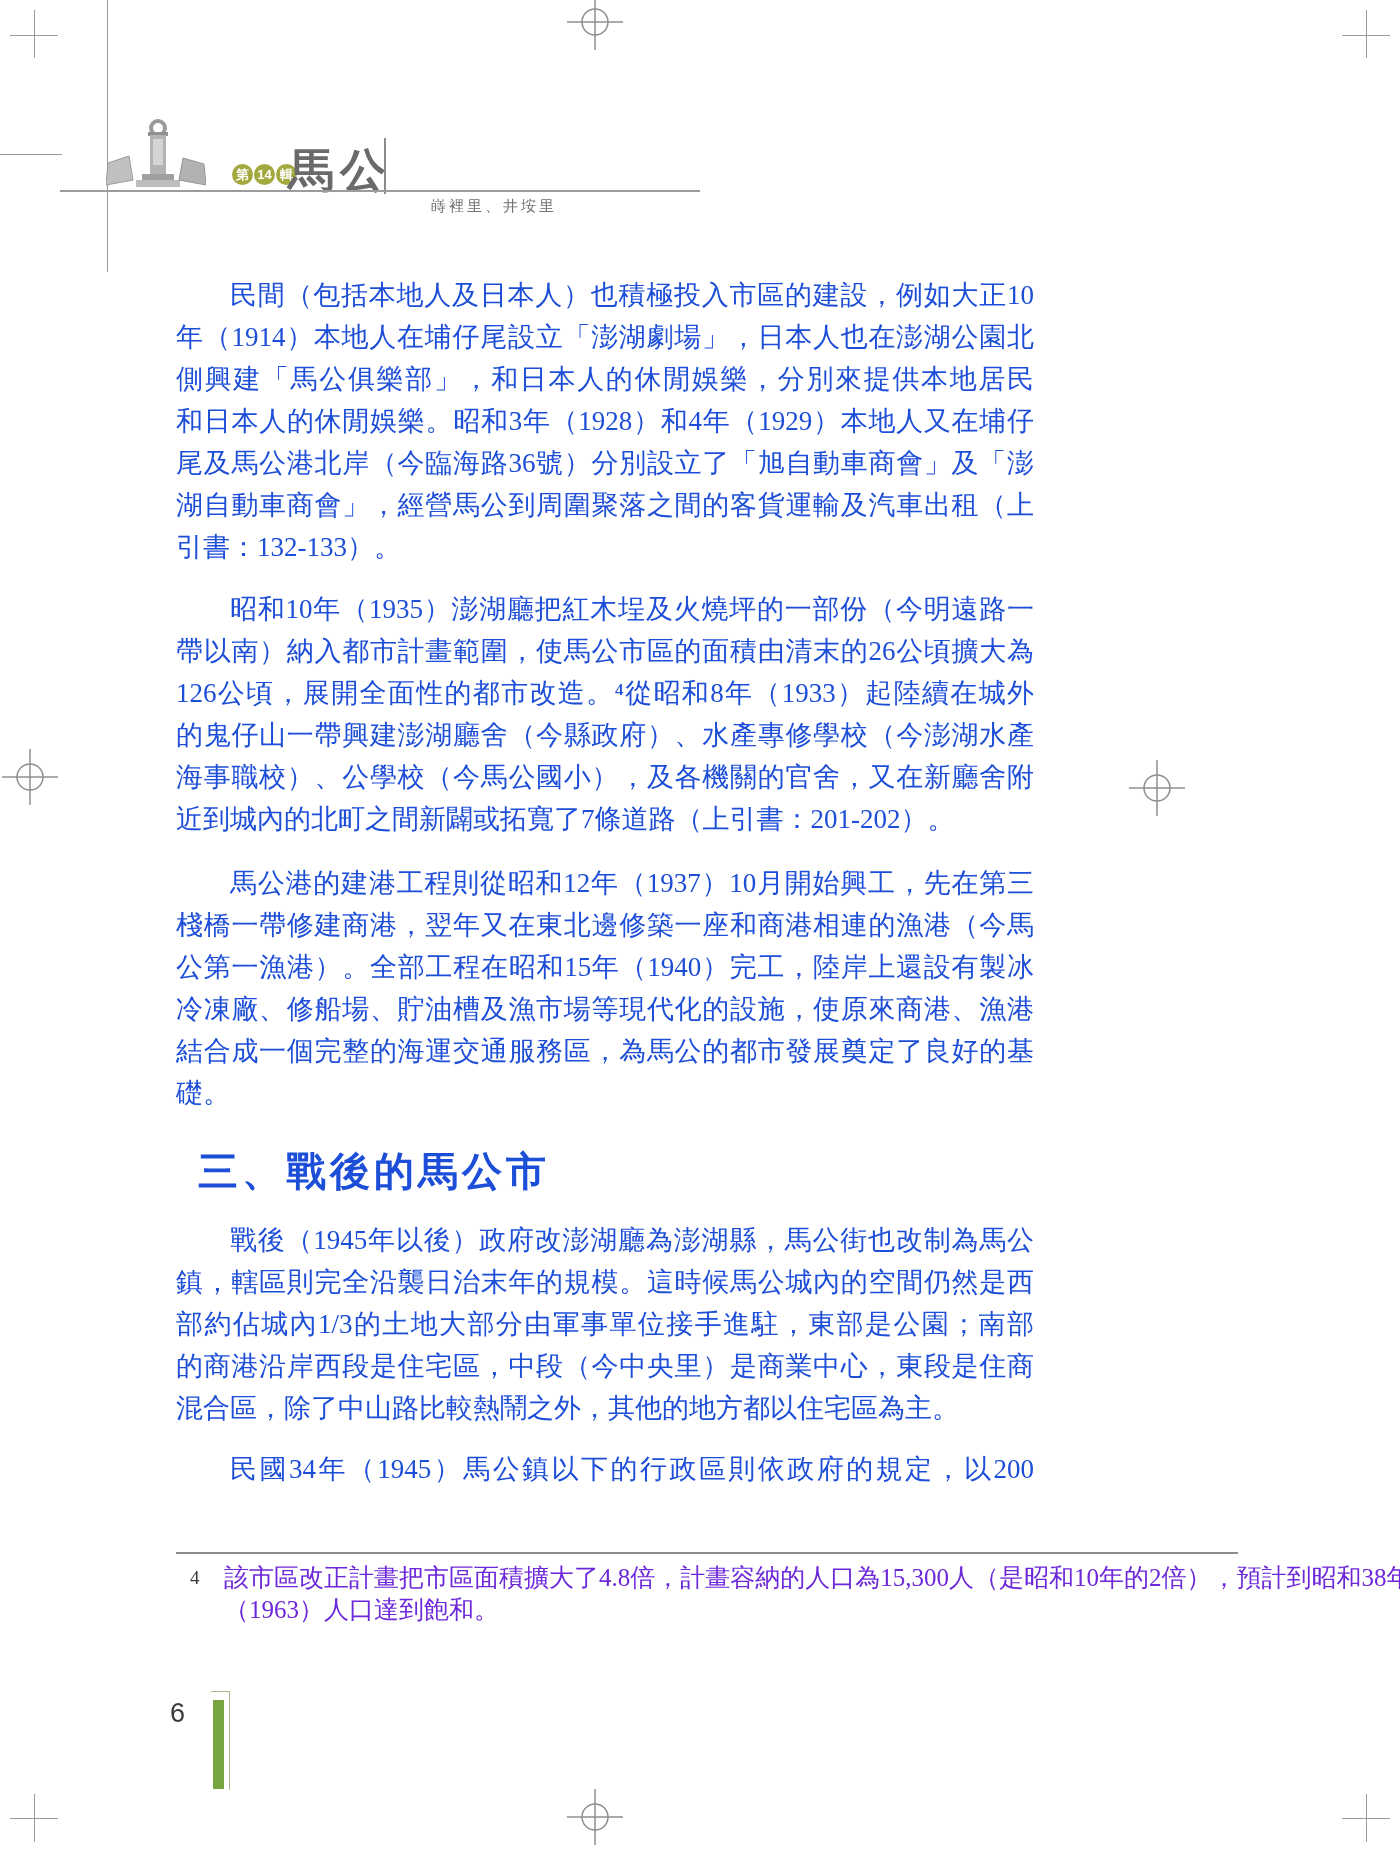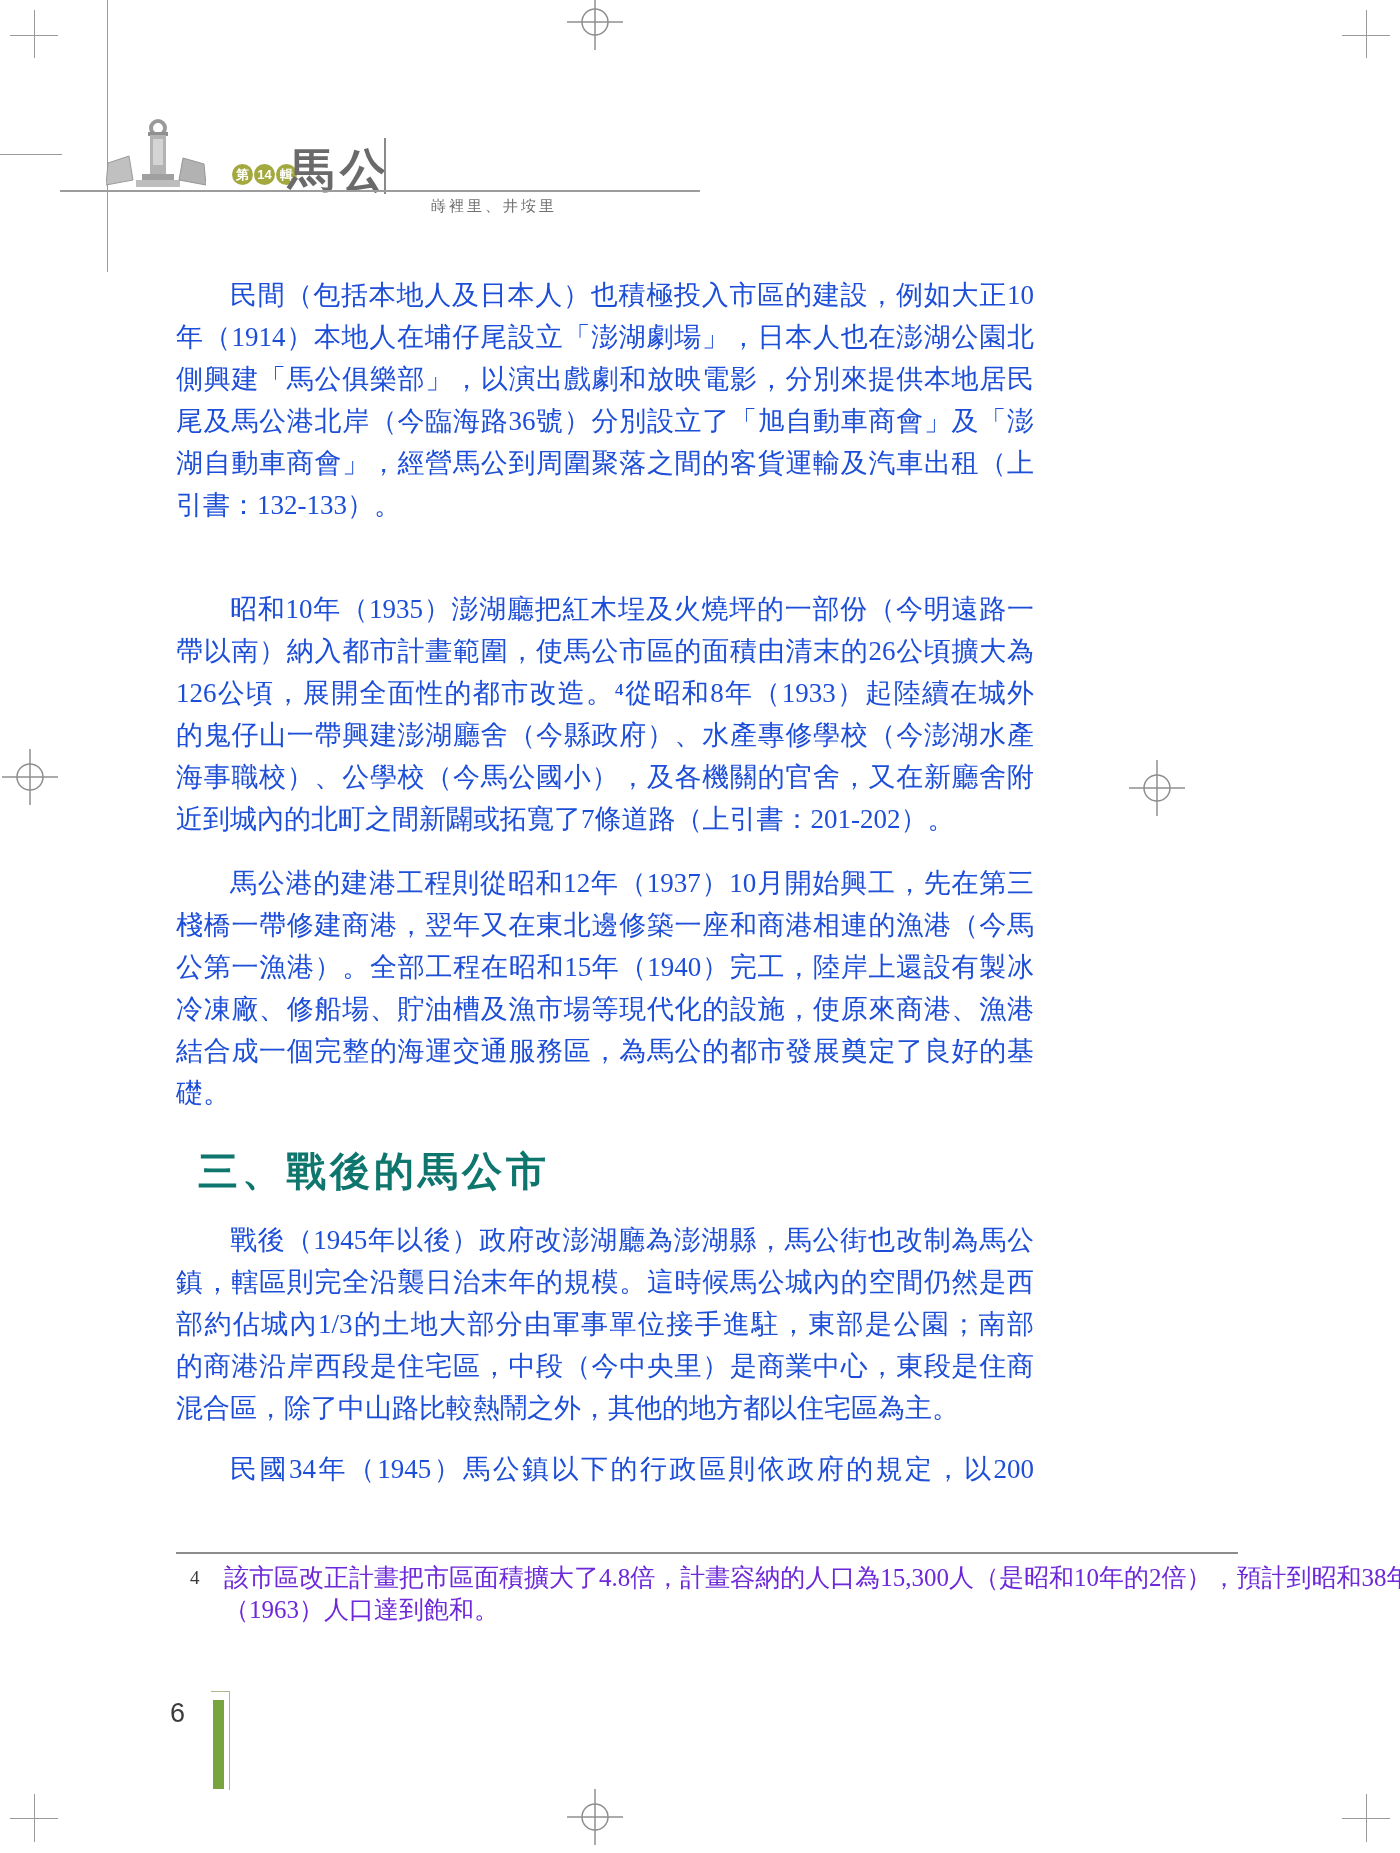--- a/index.html
+++ b/index.html
@@ -40,21 +40,21 @@
   .line{
     height:42px;line-height:42px;
     font-size:27px;color:#1d4ed8;
     text-align:justify;text-align-last:justify;
     white-space:nowrap;overflow:visible;
   }
   .line.first{text-indent:54px;}
   .line.endline{text-align:center;text-align-last:left;}
   .section-heading{
     position:absolute;left:198px;top:1144px;
-    font-size:40px;font-weight:bold;color:#0f766e;
+    font-size:40px;font-weight:bold;color:#1d4ed8;
     letter-spacing:4px;white-space:nowrap;
   }
   
   .footnote-rule{position:absolute;left:176px;top:1552px;width:1062px;height:2px;background:#8c8c8c;}
   .footnote{position:absolute;left:190px;top:1562px;width:1060px;display:flex;}
   .footnote .fn-marker{
     width:34px;flex:0 0 34px;
     font-size:19px;line-height:32px;color:#3a3a3a;
   }
   .footnote .fn-lines{flex:1;}
@@ -137,21 +137,22 @@
   </div>
 
   <div class="title-script">馬公</div>
   <div class="title-vbar"></div>
   <div class="header-rule"></div>
   <div class="subtitle">嵵裡里、井垵里</div>
 
   <div class="para" style="top:274px;">
     <div class="line first">民間（包括本地人及日本人）也積極投入市區的建設，例如大正10</div>
     <div class="line">年（1914）本地人在埔仔尾設立「澎湖劇場」，日本人也在澎湖公園北</div>
-    <div class="line">側興建「馬公俱樂部」，以演出戲劇和放映電影，分別來提供本地居民</div>
+    <div class="line">側興建「馬公俱樂部」，和日本人的休閒娛樂，分別來提供本地居民</div>
+    <div class="line">和日本人的休閒娛樂。昭和3年（1928）和4年（1929）本地人又在埔仔</div>
     <div class="line">尾及馬公港北岸（今臨海路36號）分別設立了「旭自動車商會」及「澎</div>
     <div class="line">湖自動車商會」，經營馬公到周圍聚落之間的客貨運輸及汽車出租（上</div>
     <div class="line endline">引書：132-133）。</div>
   </div>
 
   <div class="para" style="top:588px;">
     <div class="line first">昭和10年（1935）澎湖廳把紅木埕及火燒坪的一部份（今明遠路一</div>
     <div class="line">帶以南）納入都市計畫範圍，使馬公市區的面積由清末的26公頃擴大為</div>
     <div class="line">126公頃，展開全面性的都市改造。⁴從昭和8年（1933）起陸續在城外</div>
     <div class="line">的鬼仔山一帶興建澎湖廳舍（今縣政府）、水產專修學校（今澎湖水產</div>

